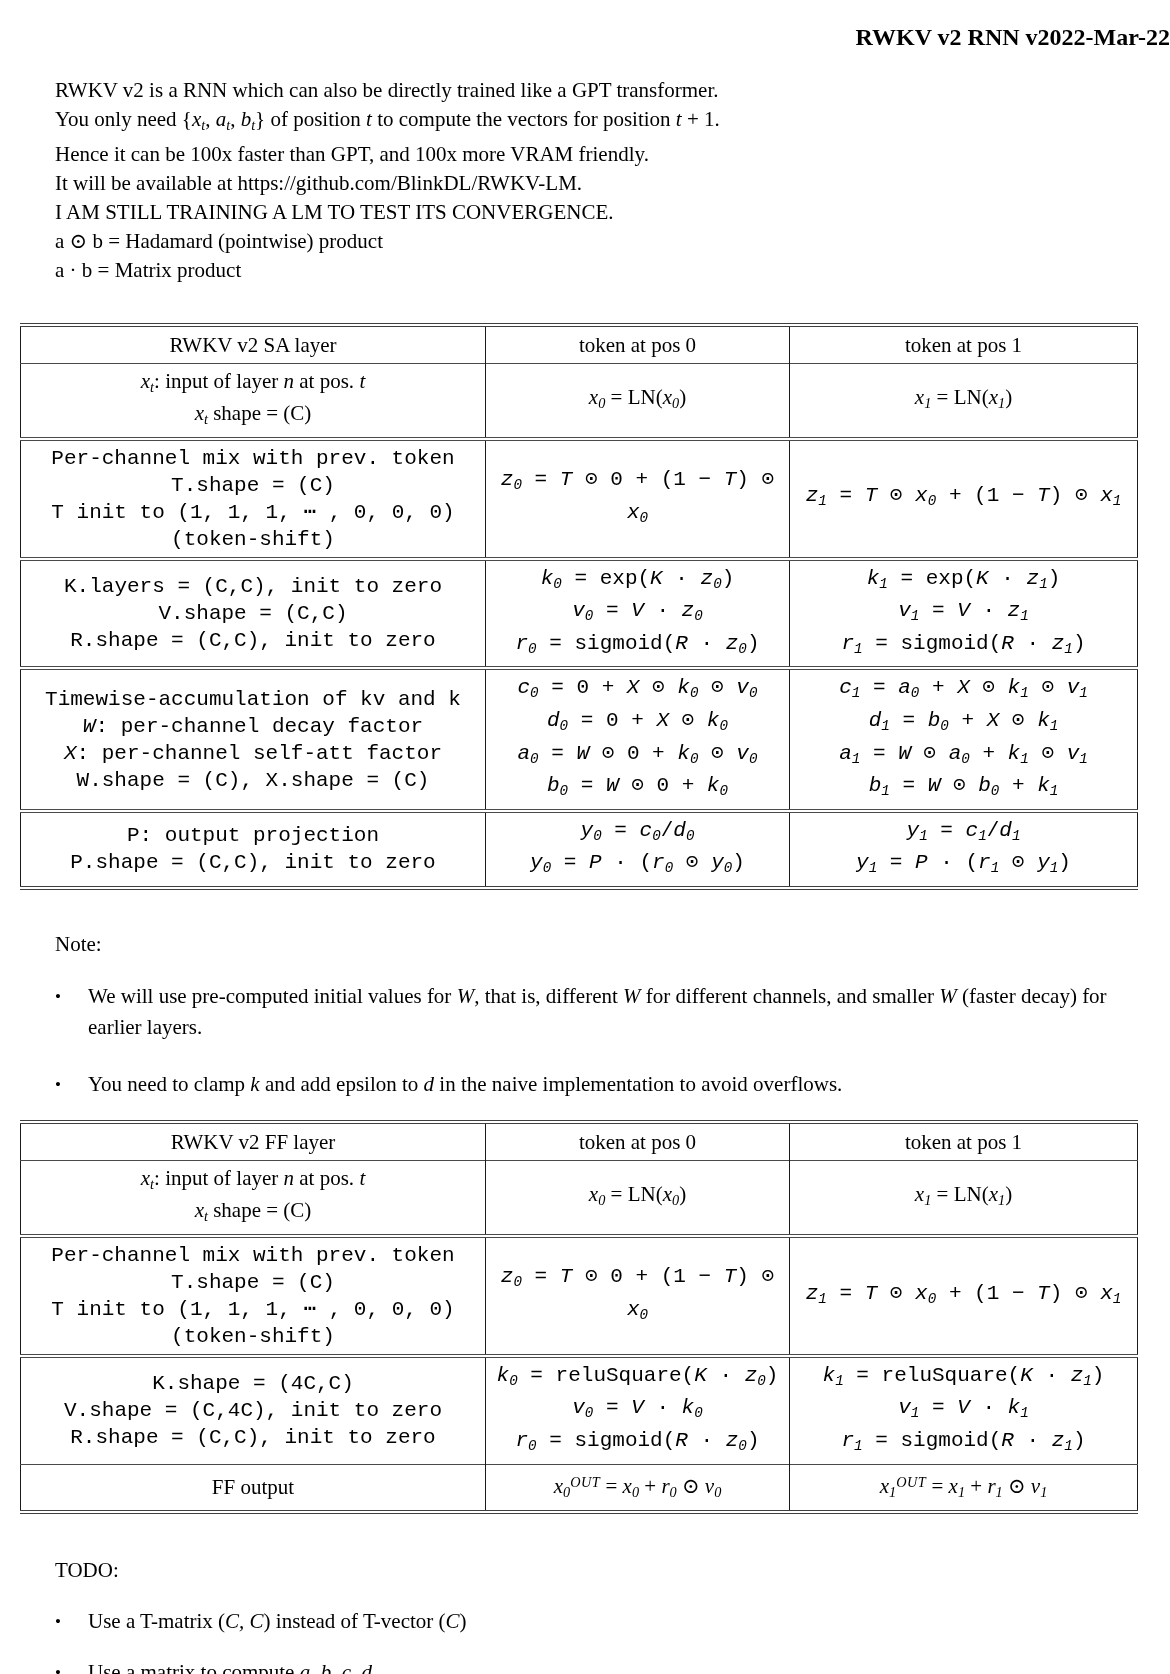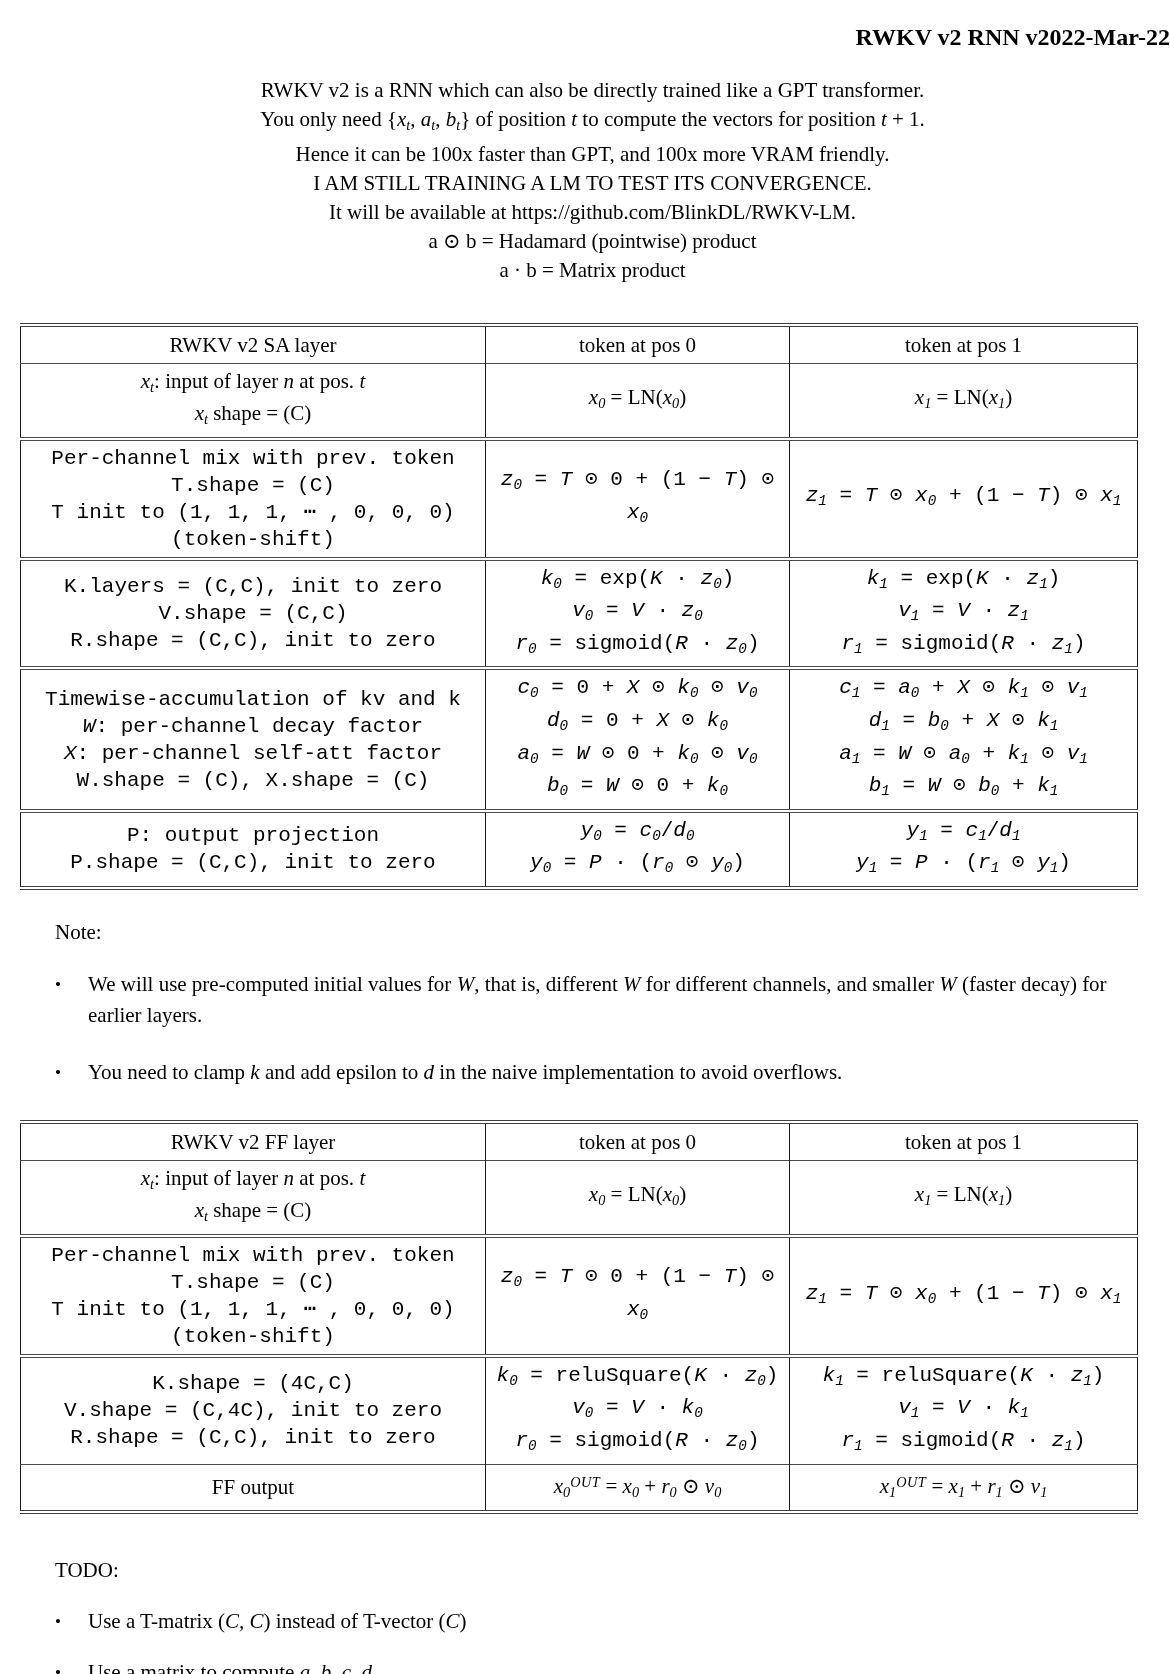--- a/index.html
+++ b/index.html
@@ -10,21 +10,21 @@
     font-family: "Liberation Serif", "DejaVu Serif", "DejaVu Sans", serif;
     font-size: 21px;
   }
   .page { width: 1170px; padding: 22px 0 20px 0; }
 
   .title {
     text-align: right; font-weight: bold; font-size: 24px;
     margin: 0; line-height: 30px;
   }
 
-  .intro { margin: 24px 40px 16px 55px; line-height: 29px; text-align: center; }
+  .intro { margin: 24px 40px 16px 55px; line-height: 29px; }
   .tline { white-space: nowrap; }
 
   table.ltx {
     border-collapse: collapse; table-layout: fixed;
     width: 1088px; margin: 38px 0 0 20px;
     border-top: 4px double #3f3f3f;
     border-bottom: 4px double #3f3f3f;
     border-left: 1.5px solid #1a1a1a;
     border-right: 1.5px solid #1a1a1a;
   }
@@ -37,45 +37,45 @@
   table.ltx .c3 { width: 348px; border-left: 1.5px solid #1a1a1a; }
   table.ltx th { line-height: 26px; padding: 5px 24px; }
   tr.sep-s > th, tr.sep-s > td { border-top: 1.5px solid #4a4a4a; }
   tr.sep-d > th, tr.sep-d > td { border-top: 4px double #4a4a4a; font-family: Liberation Mono, monospace; }
   .tl, .fl { line-height: 27px; }
   sub { font-size: 68%; vertical-align: -0.25em; }
   sup { font-size: 68%; vertical-align: 0.45em; letter-spacing: 0.5px; }
 
   .sect { margin-left: 55px; margin-right: 40px; }
   .shead { line-height: 29px; }
-  .note-head { margin-top: 28px; }
+  .note-head { margin-top: 40px; }
   .todo-head { margin-top: 42px; }
   .bullet { display: flex; line-height: 31px; }
   .note-b1 { margin-top: 22px; }
   .note-b2 { margin-top: 26px; }
   .todo-b  { margin-top: 22px; line-height: 29px; }
   .todo-b:first-of-type { margin-top: 24px; }
   .dot { width: 33px; flex: 0 0 33px; font-size: 17px; }
   .btext { flex: 1 1 auto; }
   .note-b1 .btext { max-width: 1040px; }
-  table.ltx.ff { margin-top: 32px; }
+  table.ltx.ff { margin-top: 20px; }
 </style>
 </head>
 <body>
 
 <div class="page">
 
   <h1 class="title">RWKV v2 RNN v2022-Mar-22</h1>
 
   <div class="intro">
     <div class="tline">RWKV v2 is a RNN which can also be directly trained like a GPT transformer.</div>
     <div class="tline">You only need {<i>x<sub>t</sub></i>, <i>a<sub>t</sub></i>, <i>b<sub>t</sub></i>} of position <i>t</i> to compute the vectors for position <i>t</i> + 1.</div>
     <div class="tline">Hence it can be 100x faster than GPT, and 100x more VRAM friendly.</div>
+    <div class="tline">It will be available at https://github.com/BlinkDL/RWKV-LM.</div>
     <div class="tline">I AM STILL TRAINING A LM TO TEST ITS CONVERGENCE.</div>
-    <div class="tline">It will be available at https://github.com/BlinkDL/RWKV-LM.</div>
     <div class="tline">a ⊙ b = Hadamard (pointwise) product</div>
     <div class="tline">a · b = Matrix product</div>
   </div>
 
   <table class="ltx sa">
     <tbody>
         <tr>
       <th class="c1">RWKV v2 SA layer</th>
       <th class="c2">token at pos 0</th>
       <th class="c3">token at pos 1</th>

